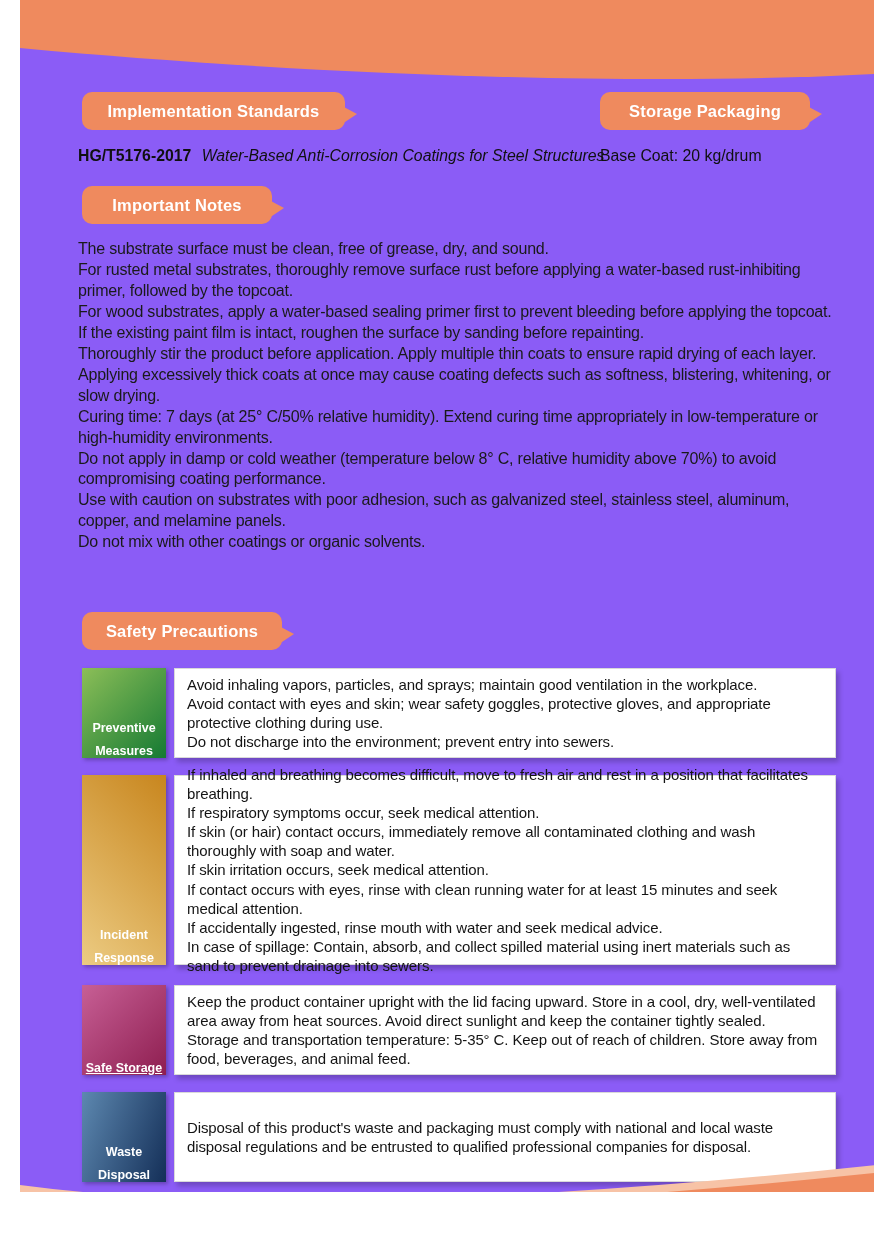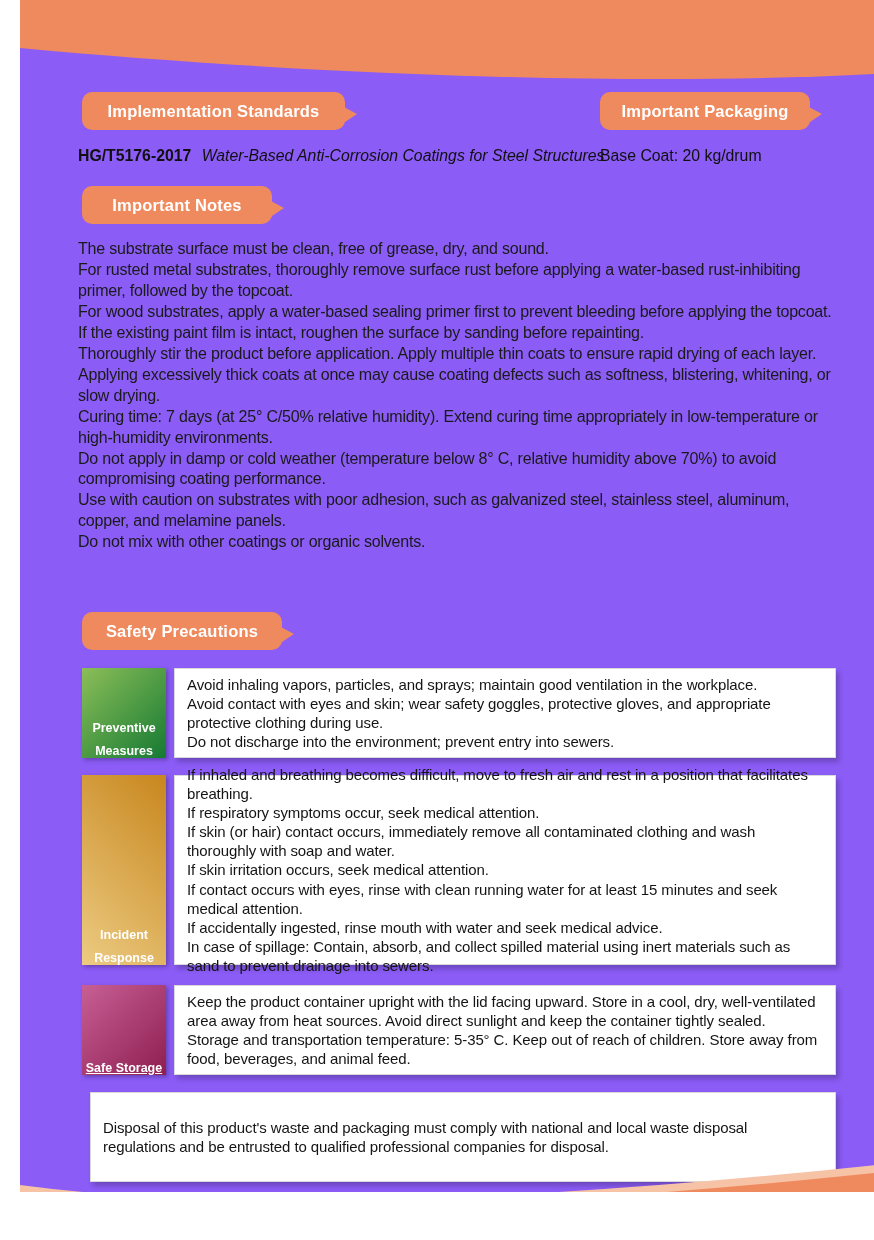--- a/index.html
+++ b/index.html
@@ -89,21 +89,21 @@
 
   <svg id="top-wave" class="wave" width="874" height="95" viewBox="0 0 874 95">
     <path d="M0 0 H874 V73 C640 87 300 76 0 48 Z" style="fill:var(--accent)"></path>
   </svg>
 
   <div class="badge" id="badge-impl">
     <span>Implementation Standards</span>
   </div>
 
   <div class="badge" id="badge-pack">
-    <span>Important Packaging</span>
+    <span>Storage Packaging</span>
   </div>
 
   <div class="std-line">
     <span class="std-code">HG/T5176-2017</span>
     <span class="std-title">Water-Based Anti-Corrosion Coatings for Steel Structures</span>
   </div>
 
   <div class="pack-value">Base Coat: 20 kg/drum</div>
 
   <div class="badge" id="badge-notes">
@@ -159,20 +159,24 @@
     <div class="srow-label" style="background: linear-gradient(135deg, rgb(199, 95, 149), rgb(142, 30, 80)); text-decoration: underline;">
         <div class="label-line">Safe Storage</div>
       </div>
     <div class="srow-content">
         <div class="content-line">Keep the product container upright with the lid facing upward. Store in a cool, dry, well-ventilated area away from heat sources. Avoid direct sunlight and keep the container tightly sealed.</div>
         <div class="content-line">Storage and transportation temperature: 5-35° C. Keep out of reach of children. Store away from food, beverages, and animal feed.</div>
       </div>
   </div>
 
   <div class="srow" id="row-3">
+    <div class="srow-label" style="background: linear-gradient(110deg, rgb(93, 136, 176), rgb(20, 47, 88));">
+        <div class="label-line">Waste</div>
+        <div class="label-line">Disposal</div>
+      </div>
     <div class="srow-content">
         <div class="content-line">Disposal of this product's waste and packaging must comply with national and local waste disposal regulations and be entrusted to qualified professional companies for disposal.</div>
       </div>
   </div>
 
   <svg id="bottom-wave" class="wave" width="874" height="115" viewBox="0 0 874 115">
     <path d="M0 60 Q300 100 874 38 L874 115 H0 Z" style="fill:var(--accent-light)"></path>
     <path d="M0 72 Q330 104 874 46 L874 115 H0 Z" style="fill:var(--accent)"></path>
   </svg>
 

